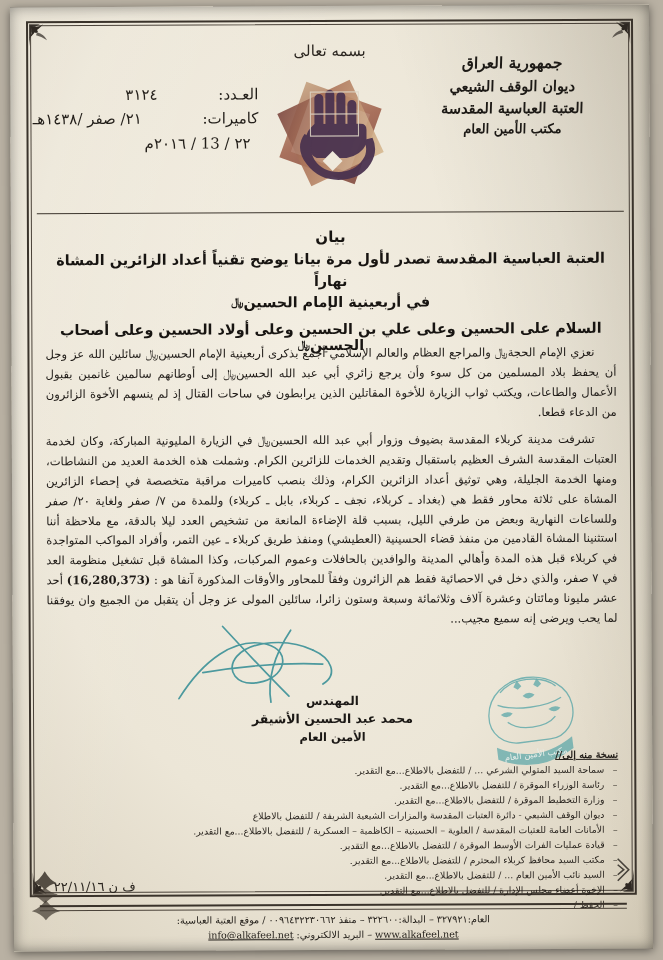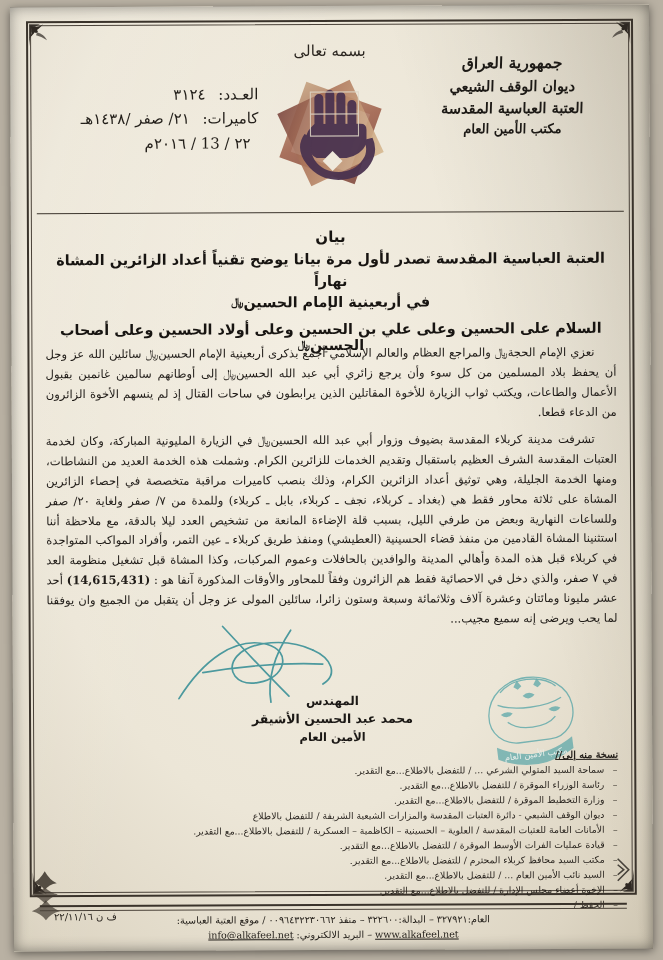--- a/index.html
+++ b/index.html
@@ -112,21 +112,21 @@
     position: absolute;
     left: 10px; top: 48px;
     width: 210px;
     font-family: "DejaVu Serif", "Liberation Serif", serif;
     font-size: 15px;
     color: #221e19;
     line-height: 1.62;
     text-align: right;
   }
   .meta .row { white-space: nowrap; }
-  .meta .lbl { letter-spacing: 1px; }
+  .meta .lbl { letter-spacing: 1px; margin-left: 48px; }
   .meta .val { margin-right: 8px; }
 
   .hdr-rule {
     position: absolute;
     left: 26px; right: 26px; top: 206px;
     border-top: 1.6px solid #3c352d;
   }
 
   
   .titles {
@@ -229,24 +229,23 @@
   .cc-rule2 {
     position: absolute;
     left: 26px; right: 26px; top: 903px;
     border-top: 1px solid #4a4239;
   }
 
   .stampdate {
     position: absolute;
     left: 40px; top: 872px;
     font-family: "DejaVu Serif", "Liberation Serif", serif;
-    font-size: 10px;
+    font-size: 13px;
     color: #2a251f;
     white-space: nowrap;
-    margin-top: 32px;
   }
   .leaf-mark {
     position: absolute;
     left: 14px; top: 862px;
     width: 34px; height: 36px;
     color: #3c352c;
     opacity: .85;
   }
   .leaf-mark2 {
     position: absolute;
@@ -403,21 +402,21 @@
       </div>
       <div class="t-salam">
         <span>السلام على الحسين وعلى علي بن الحسين وعلى أولاد الحسين وعلى أصحاب الحسين</span><span class="sym">﷼</span>
       </div>
     </div>
 
     <div class="body-text">
       <p>نعزي الإمام الحجة﷼ والمراجع العظام والعالم الإسلامي أجمع بذكرى أربعينية الإمام الحسين﷼ سائلين الله عز وجل أن يحفظ بلاد المسلمين من كل سوء وأن يرجع زائري أبي عبد الله الحسين﷼ إلى أوطانهم سالمين غانمين بقبول الأعمال والطاعات، ويكتب ثواب الزيارة للأخوة المقاتلين الذين يرابطون في ساحات القتال إذ لم ينسهم الأخوة الزائرون من الدعاء قطعا.</p>
       <p>
         <span>تشرفت مدينة كربلاء المقدسة بضيوف وزوار أبي عبد الله الحسين﷼ في الزيارة المليونية المباركة، وكان لخدمة العتبات المقدسة الشرف العظيم باستقبال وتقديم الخدمات للزائرين الكرام. وشملت هذه الخدمة العديد من النشاطات، ومنها الخدمة الجليلة، وهي توثيق أعداد الزائرين الكرام، وذلك بنصب كاميرات مراقبة متخصصة في إحصاء الزائرين المشاة على ثلاثة محاور فقط هي (بغداد ـ كربلاء، نجف ـ كربلاء، بابل ـ كربلاء) وللمدة من ٧/ صفر ولغاية ٢٠/ صفر وللساعات النهارية وبعض من طرفي الليل، بسبب قلة الإضاءة المانعة من تشخيص العدد ليلا بالدقة، مع ملاحظة أننا استثنينا المشاة القادمين من منفذ قضاء الحسينية (العطيشي) ومنفذ طريق كربلاء ـ عين التمر، وأفراد المواكب المتواجدة في كربلاء قبل هذه المدة وأهالي المدينة والوافدين بالحافلات وعموم المركبات، وكذا المشاة قبل تشغيل منظومة العد في ٧ صفر، والذي دخل في الاحصائية فقط هم الزائرون وفقاً للمحاور والأوقات المذكورة آنفا هو :</span>
-        <span class="num-hl">(14,615,431)</span>
+        <span class="num-hl">(16,280,373)</span>
         <span>أحد عشر مليونا ومائتان وعشرة آلاف وثلاثمائة وسبعة وستون زائرا،</span>
         <span>سائلين المولى عز وجل أن يتقبل من الجميع وان يوفقنا لما يحب ويرضى إنه سميع مجيب...</span>
       </p>
     </div>
 
     <div class="sig-scribble">
       <svg width="230" height="92" viewBox="0 0 230 92">
         <g fill="none" stroke="#2f8b93" stroke-width="1.7" stroke-linecap="round" opacity=".85">
           <path d="M16 78 C40 40, 72 16, 104 24 C130 31, 122 58, 96 62 C74 66, 62 50, 74 36 C88 20, 126 18, 150 30"></path>
           <path d="M60 6 C82 30, 104 54, 126 76"></path>

